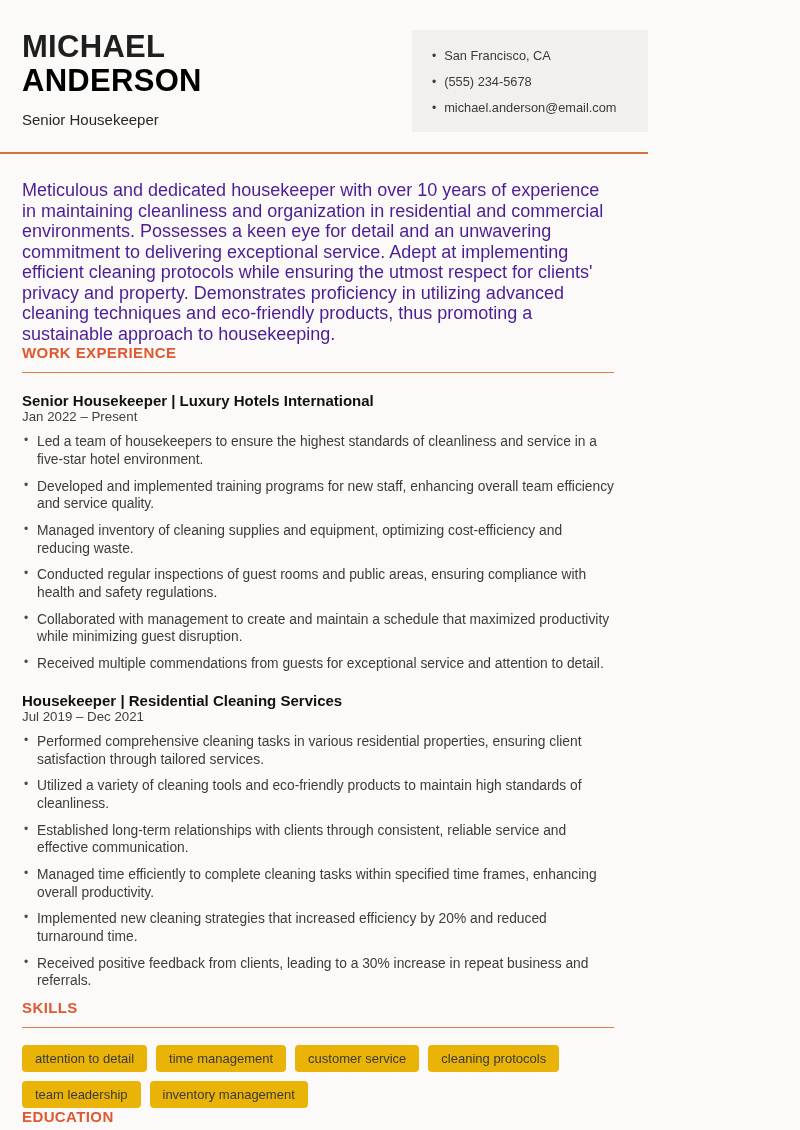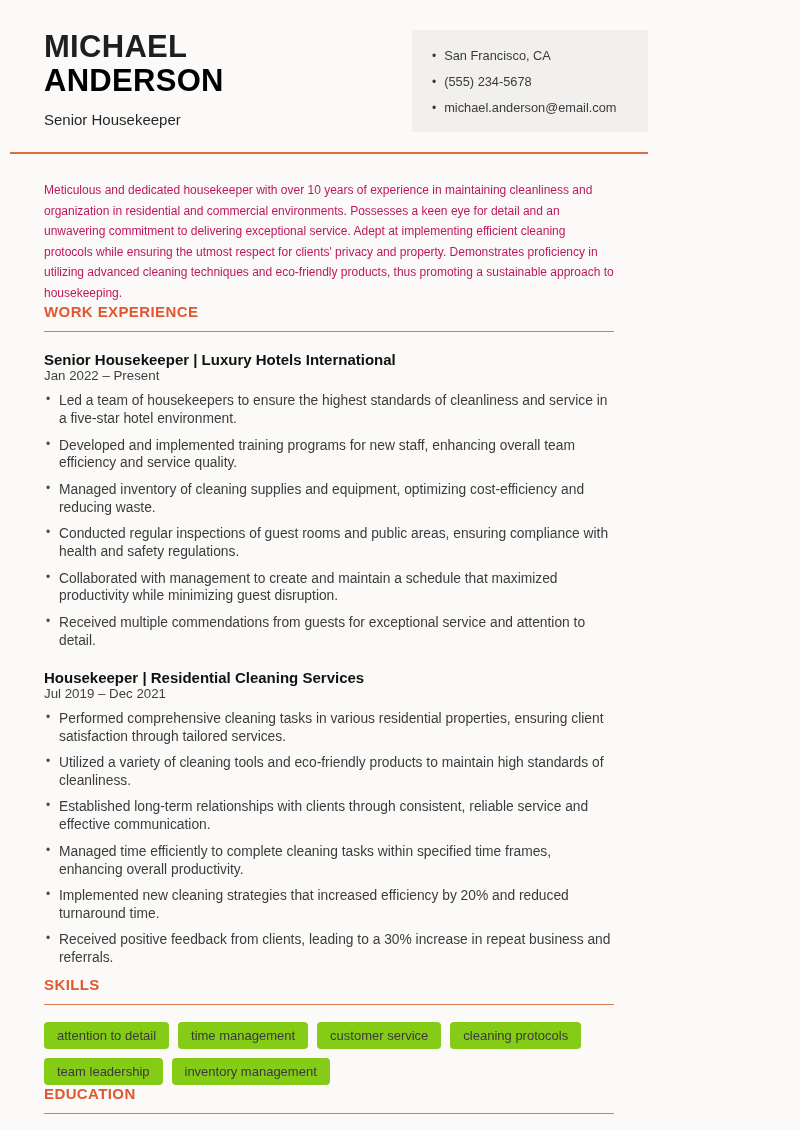--- a/index.html
+++ b/index.html
@@ -5,58 +5,58 @@
   * { margin:0; padding:0; box-sizing:border-box; }
   html,body { width:800px; }
   body {
     width:800px; height:1130px;
     background:#FBFAF8;
     font-family:"Liberation Sans", sans-serif;
     color:#3d3d3d;
     position:relative;
     overflow:hidden;
   }
-  .page { position:relative; width:648px; height:1130px; padding:30px 34px 0 44px;border-radius:17px; }
+  .page { position:relative; width:648px; height:1130px; padding:30px 34px 0 22px;border-radius:17px; }
 
   
   .header { position:relative; min-height:86px; }
   .name { font-size:31px; font-weight:800; line-height:1.1; letter-spacing:0.3px; color:#1f1f1f; }
   .name-last { display:block; color:#000000; }
   .job-subtitle { margin-top:13px; font-size:15px; color:#262626; }
 
   .contact-box {
     position:absolute; top:0; right:-34px; width:236px;
     background:#F1F0EE; padding:12px 14px 12px 20px;
   }
   .contact-box ul { list-style:none; }
   .contact-box li { display:flex; align-items:baseline; font-size:12.8px; color:#3a3a3a; padding:5.5px 0; }
   .bullet-glyph { margin-right:8px; font-size:12px; color:#3a3a3a; }
 
   .header-rule { border:none; border-top:2px solid #D9703F; margin:24px -34px 0 -34px; }
 
   
-  .summary { margin-top:26px; font-size:12px; line-height:20.5px; color:#be185d; }
+  .summary { margin-top:26px; font-size:18px; line-height:20.5px; color:#4c1d95; }
 
   
   .section { }
   .section-heading { color:#E0582F; font-size:15px; font-weight:bold; letter-spacing:0.4px; }
   .section-rule { border:none; border-top:1.5px solid #DD7B4B; margin-top:11px; }
 
   
   .job { margin-top:19px; }
   .job-head { display:flex; justify-content:space-between; align-items:baseline;flex-direction:column; }
   .job-title { font-size:15px; font-weight:bold; color:#111; }
   .job-dates { font-size:13.3px; color:#3f3f3f; white-space:nowrap; }
   ul.dot-list { list-style:none; margin-top:9px; }
   ul.dot-list li { position:relative; padding-left:15px; font-size:13.8px; line-height:1.3; color:#3c3c3c; margin-bottom:8.5px; }
   ul.dot-list li::before { content:"•"; position:absolute; left:2px; top:0; color:#4a4a4a; font-size:12px; }
 
   
   .chip-row { display:flex; flex-wrap:wrap; gap:9px; margin-top:17px; }
-  .chip { background:#84cc16; border-radius:4px; padding:7px 13px; font-size:13px; color:#3a3a3a; line-height:1; white-space:nowrap; }
+  .chip { background:#eab308; border-radius:4px; padding:7px 13px; font-size:13px; color:#3a3a3a; line-height:1; white-space:nowrap; }
 
   
   .edu-head { display:flex; justify-content:space-between; align-items:flex-end; margin-top:19px; }
   .degree { font-size:15px; font-weight:bold; color:#111; }
   .edu-year { font-size:13.3px; color:#ef4444; }
   .school { margin-top:6px; font-size:13.5px; color:#3c3c3c;font-style:italic; }
 </style>
 </head>
 <body>
 

